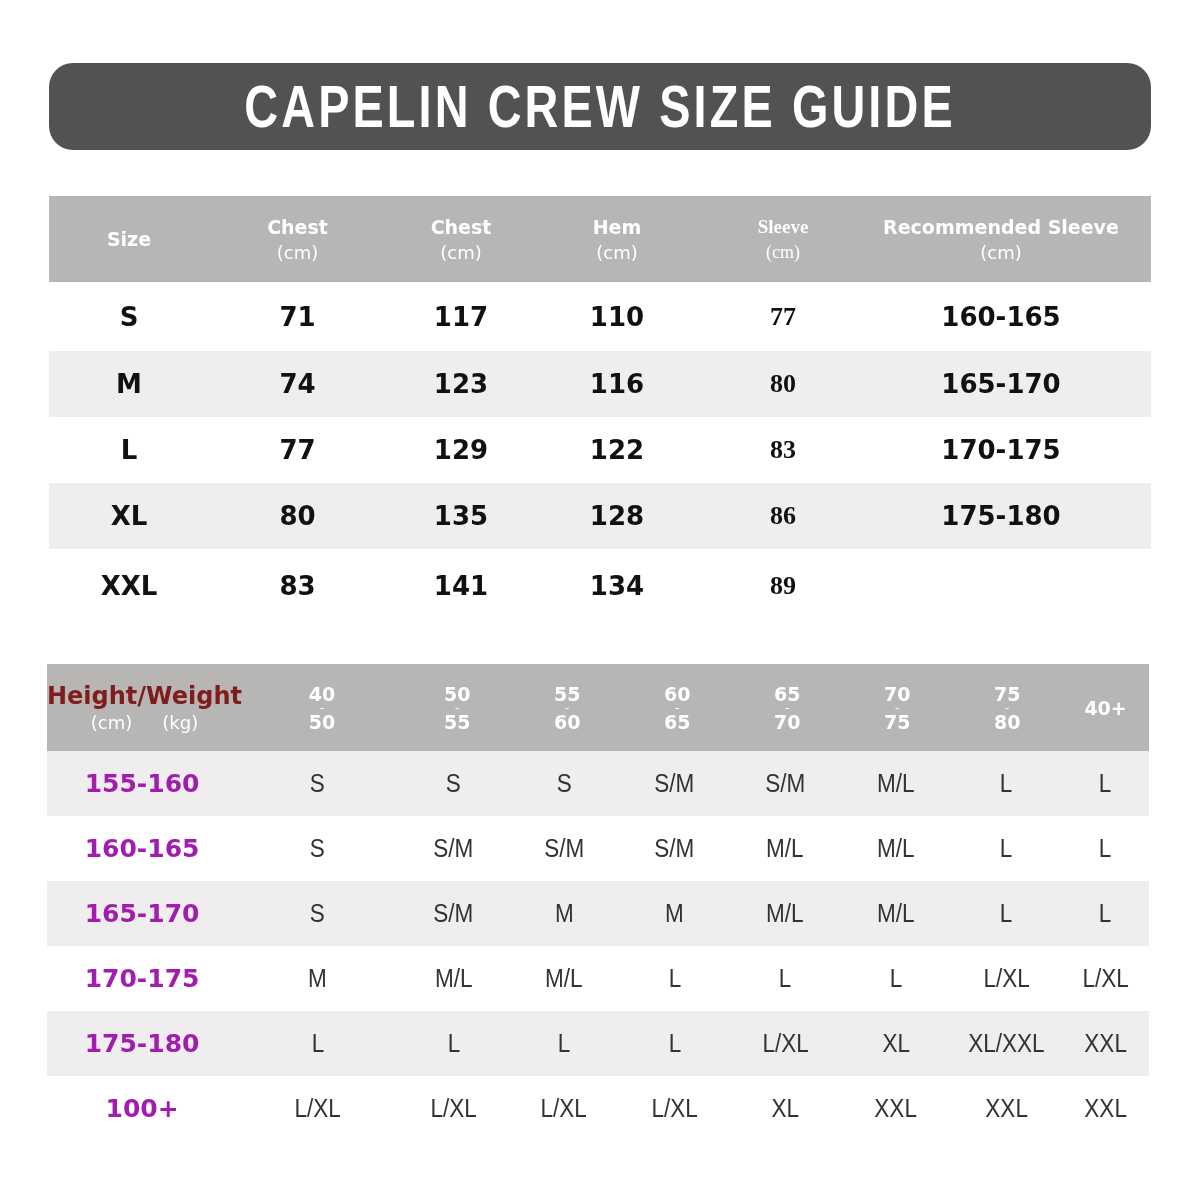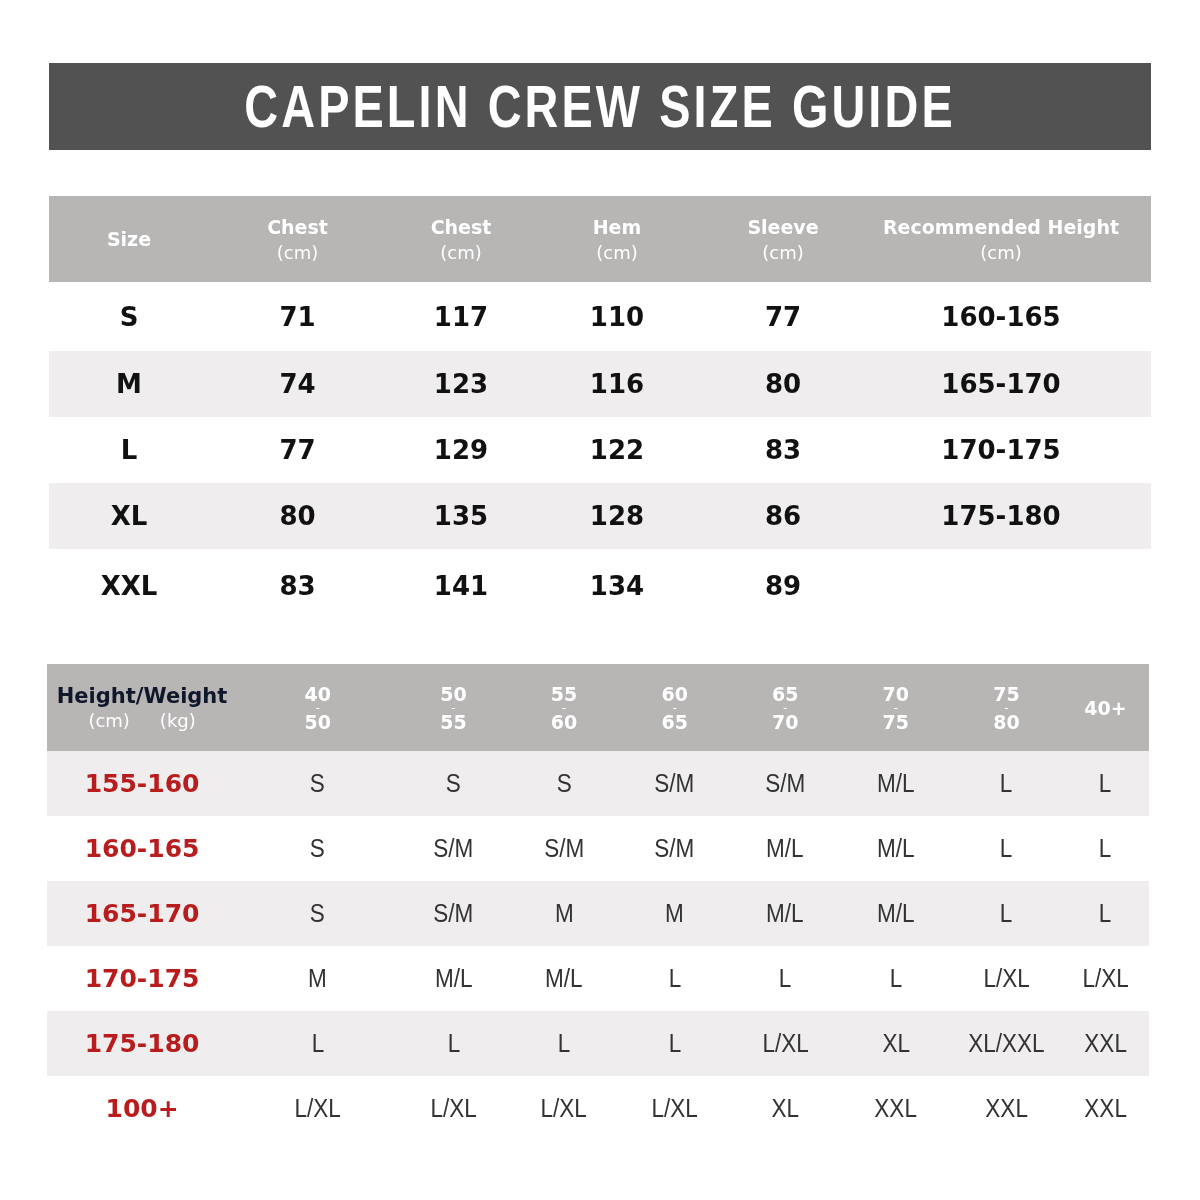--- a/index.html
+++ b/index.html
@@ -1,50 +1,50 @@
 <!DOCTYPE html>
 <html><head>
   <meta charset="utf-8">
   <style>
     html, body { margin: 0; padding: 0; background: #ffffff; }
     body { width: 1200px; height: 1200px; position: relative; overflow: hidden; font-family: "DejaVu Sans", sans-serif; color: #111; }
-    .title-bar { position: absolute; left: 49px; top: 63px; width: 1102px; height: 87px; background: #525252; display: flex; align-items: center; justify-content: center; }
+    .title-bar { position: absolute; left: 49px; top: 63px; width: 1102px; height: 87px; background: #525252; display: flex; align-items: center; justify-content: center; border-radius: 24px; }
     .title-text { color: #ffffff; font-family: "Liberation Sans", sans-serif; font-weight: bold; font-size: 60px; letter-spacing: 4px; transform: scaleX(0.78); white-space: nowrap; }
 
     
     .t1 { position: absolute; left: 49px; top: 196px; width: 1102px; }
     .t1-head { height: 86px; background: #b8b5b5; display: flex; }
     .t1-row { display: flex; align-items: center; }
     .t1-cell { display: flex; flex-direction: column; align-items: center; justify-content: center; text-align: center; }
     .t1 .c0 { width: 160px; }
     .t1 .c1 { width: 177px; }
     .t1 .c2 { width: 150px; }
     .t1 .c3 { width: 162px; }
-    .t1 .c4 { width: 170px; }
+    .t1 .c4 { width: 170px; font-family: Liberation Serif, serif; }
     .t1 .c5 { width: 266px; }
     .h-main { color: #ffffff; font-weight: bold; font-size: 19px; }
     .h-sub { color: #ffffff; font-size: 18px; margin-top: 4px; }
     .t1-row .t1-cell span { font-weight: bold; font-size: 26px; color: #111; }
     .bg-white { background: #ffffff; }
     .bg-gray { background: #efeded; }
 
     
     .t2 { position: absolute; left: 47px; top: 664px; width: 1102px; }
     .t2-head { height: 87px; background: #b8b5b5; display: flex; align-items: center; }
     .t2-row { display: flex; align-items: center; height: 65px; }
     .t2 .k0 { width: 196px; }
     .t2 .k { width: 114px; }
     .t2 .k7 { width: 90px; }
     .t2 .k1 { width: 166px; justify-content: flex-end; }
     .t2-cell { display: flex; flex-direction: column; align-items: center; justify-content: center; text-align: center; }
-    .wh-main { color: #0f172a; font-weight: bold; font-size: 21px; }
+    .wh-main { color: #7f1d1d; font-weight: bold; font-size: 24px; }
     .wh-sub { color: #fff; font-size: 18px; display: flex; gap: 30px; margin-top: 2px; }
     .wt { color: #fff; font-weight: bold; font-size: 19px; line-height: 20px; }
     .wt-dash { color: #fff; font-size: 12px; line-height: 8px; }
-    .ht { font-family: "DejaVu Sans", sans-serif; font-weight: bold; font-size: 25px; color: #b91c1c; }
+    .ht { font-family: "DejaVu Sans", sans-serif; font-weight: bold; font-size: 25px; color: #a21caf; }
     .sz { font-family: "Liberation Sans", sans-serif; font-size: 25px; color: #333; transform: scaleX(0.9); }
   </style>
 </head>
 <body>
 
 <div class="title-bar">
   <div class="title-text">CAPELIN CREW SIZE GUIDE</div>
 </div>
 
 <div class="t1">
@@ -62,21 +62,21 @@
       </div>
     <div class="t1-cell c3">
         <span class="h-main">Hem</span>
         <span class="h-sub">(cm)</span>
       </div>
     <div class="t1-cell c4">
         <span class="h-main">Sleeve</span>
         <span class="h-sub">(cm)</span>
       </div>
     <div class="t1-cell c5">
-        <span class="h-main">Recommended Height</span>
+        <span class="h-main">Recommended Sleeve</span>
         <span class="h-sub">(cm)</span>
       </div>
   </div>
 
   <div class="t1-row bg-white" style="height:69px">
     <div class="t1-cell c0">
         <span>S</span>
       </div>
     <div class="t1-cell c1">
         <span>71</span>

